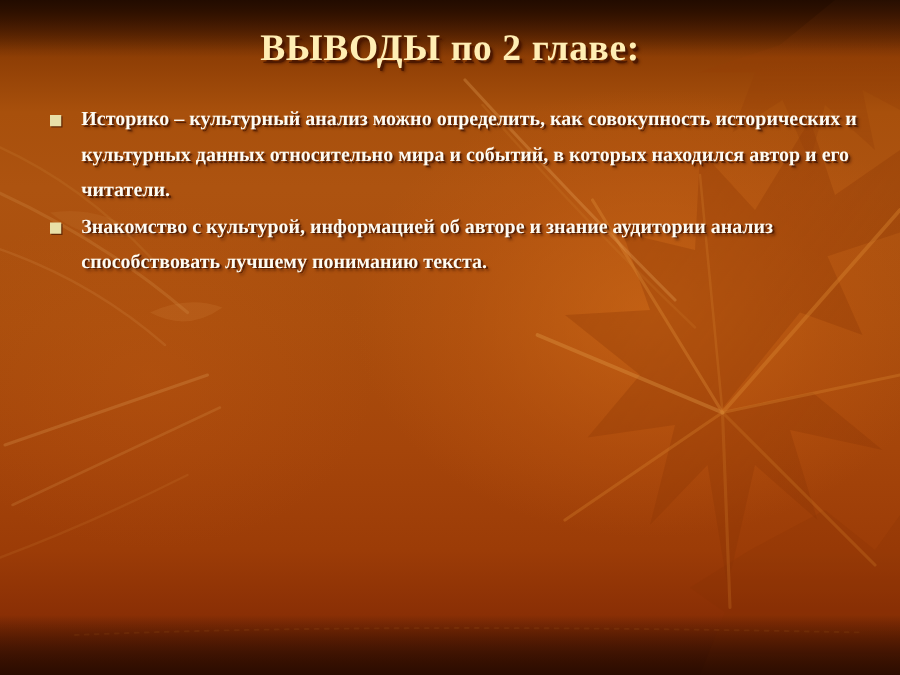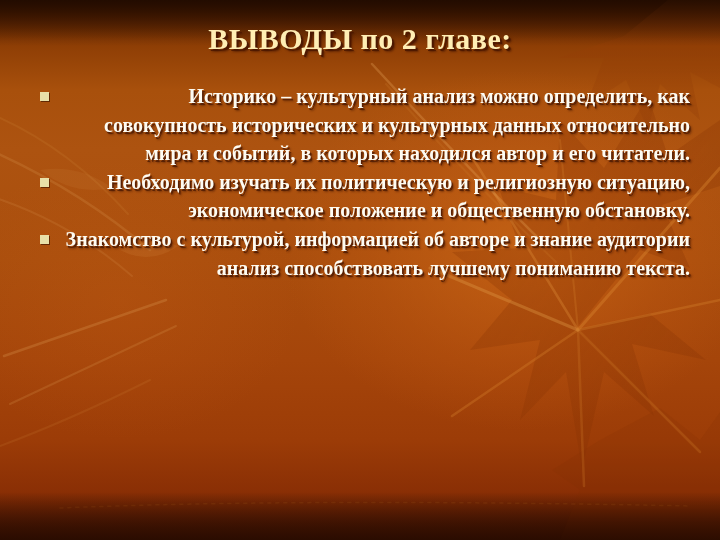--- a/index.html
+++ b/index.html
@@ -96,28 +96,27 @@
     flex: 0 0 auto;
     width: 9px;
     height: 9px;
     margin-top: 10px;
     margin-right: 16px;
     background: #e8e0a8;
     box-shadow: 1px 1px 0 rgba(70,24,0,0.7);
   }
   .bullet-text {
     flex: 1 1 auto;
-    font-size: 20px;
+    font-size: 16px;
     font-weight: bold;
     line-height: 28.6px;
     color: #fdfbf2;
     text-shadow:
       1.5px 1.5px 0 rgba(78,26,2,0.80),
       2.5px 2.5px 2px rgba(60,18,0,0.45);
-    text-align: right;
   }
 </style>
 </head>
 <body>
 
 <div id="slide">
 
   <div class="bg-layer bloom"></div>
 
   <div class="bg-layer leaf-dark">
@@ -183,24 +182,20 @@
 
   <div class="title">ВЫВОДЫ по 2 главе:</div>
 
   <div class="body">
 
     <div class="bullet-row">
       <span class="marker"></span>
       <span class="bullet-text">Историко – культурный анализ можно определить, как совокупность исторических и культурных данных относительно мира и событий, в которых находился автор и его читатели.</span>
     </div>
 
-    <div class="bullet-row">
-      <span class="marker"></span>
-      <span class="bullet-text">Необходимо изучать их политическую и религиозную ситуацию, экономическое положение и общественную обстановку.</span>
-    </div>
 
 
     <div class="bullet-row">
       <span class="marker"></span>
       <span class="bullet-text">Знакомство с культурой, информацией об авторе и знание аудитории анализ способствовать лучшему пониманию текста.</span>
     </div>
 
   </div>
 </div>
 

